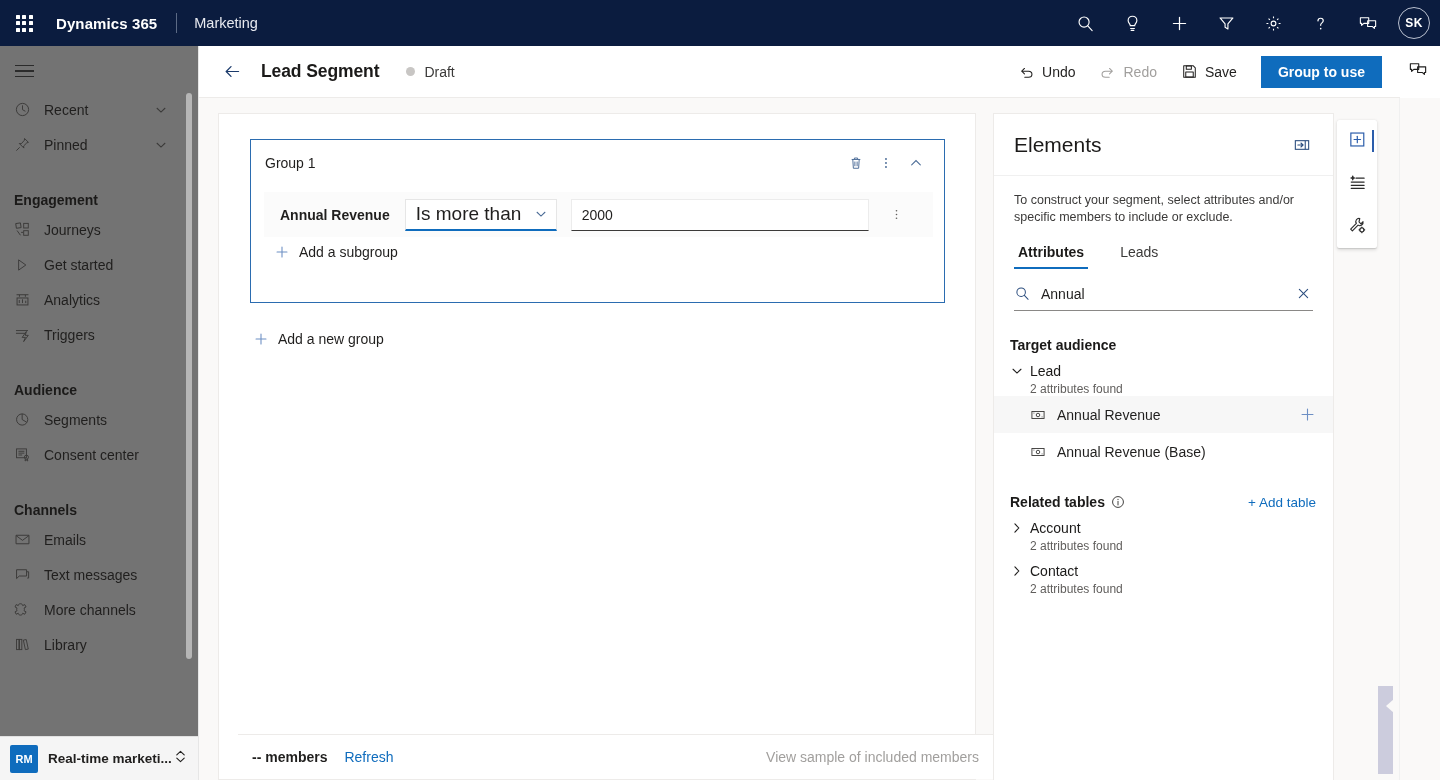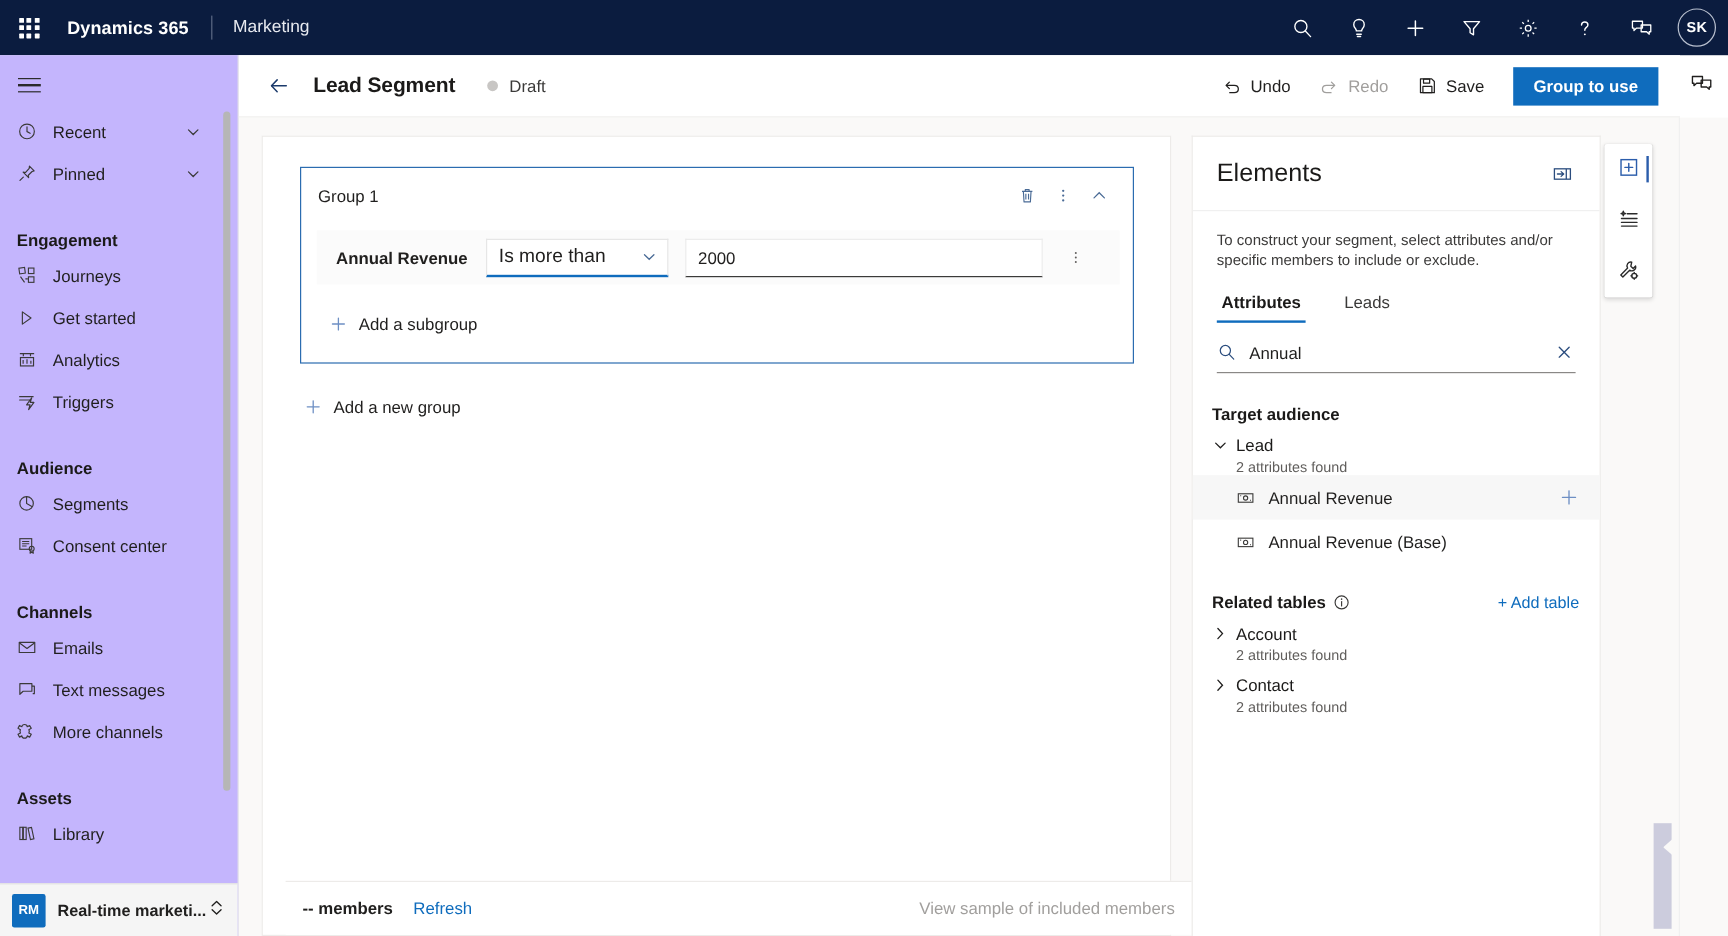--- a/index.html
+++ b/index.html
@@ -31,21 +31,21 @@
   .nav-icon svg { display: block; }
   .avatar {
     width: 32px; height: 32px; border-radius: 50%; border: 1px solid #b9c0cf;
     color: #ffffff; font-size: 12px; font-weight: 600; letter-spacing: .3px;
     display: flex; align-items: center; justify-content: center; margin-left: 7px; cursor: pointer;
   }
 
   
   .sidebar {
     position: absolute; top: 46px; left: 0; width: 199px; height: 734px;
-    background: #c4b5fd; border-right: 1px solid #e6e6e6; overflow: hidden;
+    background: #737373; border-right: 1px solid #e6e6e6; overflow: hidden;
   }
   .hamburger { width: 48px; height: 42px; display: flex; align-items: center; justify-content: center; cursor: pointer; margin-top: 4px; }
   .hamburger-lines { width: 19px; }
   .hamburger-lines i { display: block; height: 1.4px; background: #2b2b2b; margin: 4px 0; }
   .side-item {
     height: 35px; display: flex; align-items: center; padding-left: 14px; cursor: pointer; position: relative;
   }
   .side-ico {
     width: 30px; min-width: 30px; display: flex; align-items: center; justify-content: flex-start;
     color: #3b3a39;
@@ -112,31 +112,31 @@
   .cond-row {
     position: absolute; top: 52px; left: 13px; width: 669px; height: 45px;
     background: #fbfbfb; display: flex; align-items: center;
   }
   .cond-attr { font-size: 14px; font-weight: bold; color: #201f1e; margin-left: 16px; white-space: nowrap; }
   .cond-dd {
     width: 152px; height: 32px; margin-left: 15px; background: #ffffff;
     border: 1px solid #e6e6e6; border-bottom: 2px solid #0f6cbd;
     display: flex; align-items: center; cursor: pointer; position: relative;
   }
-  .cond-dd-text { font-size: 16px; color: #201f1e; margin-left: 10px; }
+  .cond-dd-text { font-size: 19px; color: #201f1e; margin-left: 10px; }
   .cond-dd-caret { position: absolute; right: 8px; color: #4a6b96; display:flex; }
   .cond-val {
     width: 298px; height: 32px; margin-left: 14px; background: #ffffff;
     border: 1px solid #ececec; border-bottom: 1.5px solid #3b3a39;
     display: flex; align-items: center; cursor: text;
   }
   .cond-val-text { font-size: 14px; color: #201f1e; margin-left: 10px; }
   .cond-more { width: 28px; height: 30px; margin-left: 14px; display:flex; align-items:center; justify-content:center; cursor:pointer; color:#605e5c; }
   .add-sub {
-    position: absolute; top: 104px; left: 13px; height: 34px; display: flex; align-items: flex-end; cursor: pointer; padding: 0 10px;
+    position: absolute; top: 104px; left: 13px; height: 34px; display: flex; align-items: flex-start; cursor: pointer; padding: 0 10px;
   }
   .plus-ico { color: #6d8fc4; display: flex; align-items: center; margin-right: 9px; }
   .add-txt { font-size: 14px; color: #201f1e; }
   .add-group {
     position: absolute; top: 208px; left: 31px; height: 34px; display: flex; align-items: center; cursor: pointer; padding: 0 10px 0 3px;
   }
 
   
   .bottom-bar {
     position: absolute; bottom: 0; left: 19px; width: 758px; height: 45px;
@@ -405,21 +405,20 @@
     </div>
     <div class="side-item">
       <span class="side-ico">
         <svg width="17" height="17" viewBox="0 0 20 20" fill="none" stroke="currentColor" stroke-width="1.15" stroke-linejoin="round">
           <path d="M7.6 3.2c1.6 0 2.6 1 2.6 2.2l2.4-1.2 1.6 2.8-2.4 1.3c.6 1 .6 2.2 0 3.2l2.4 1.3-1.6 2.8-2.4-1.2c0 1.2-1 2.2-2.6 2.2s-2.6-1-2.6-2.2l-2.4 1.2-1.4-2.8 2.4-1.3c-.6-1-.6-2.2 0-3.2L1.2 7l1.4-2.8 2.4 1.2c0-1.2 1-2.2 2.6-2.2z"></path>
         </svg>
       </span>
       <span class="side-label">More channels</span>
     </div>
 
-    <div class="side-head">Assets</div>
     <div class="side-item">
       <span class="side-ico">
         <svg width="17" height="17" viewBox="0 0 20 20" fill="none" stroke="currentColor" stroke-width="1.1">
           <rect x="3" y="4" width="2.8" height="12"></rect>
             <rect x="6.4" y="4" width="2.8" height="12"></rect>
           <path d="M11 4.8l3.4-.6 2.4 11.2-3.4.6z"></path>
         </svg>
       </span>
       <span class="side-label">Library</span>
     </div>

